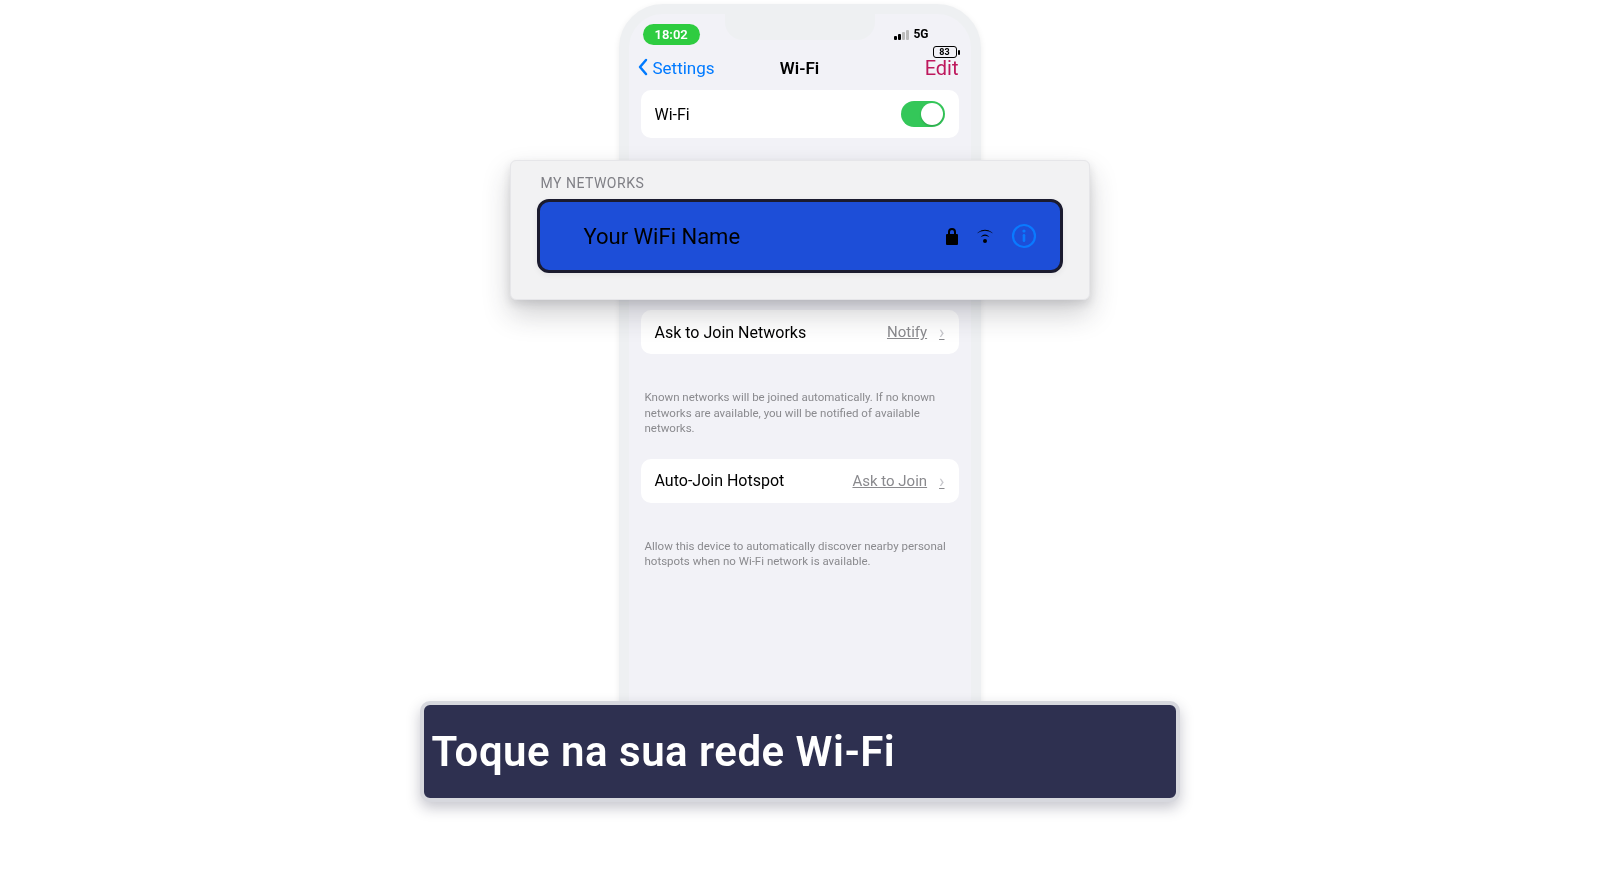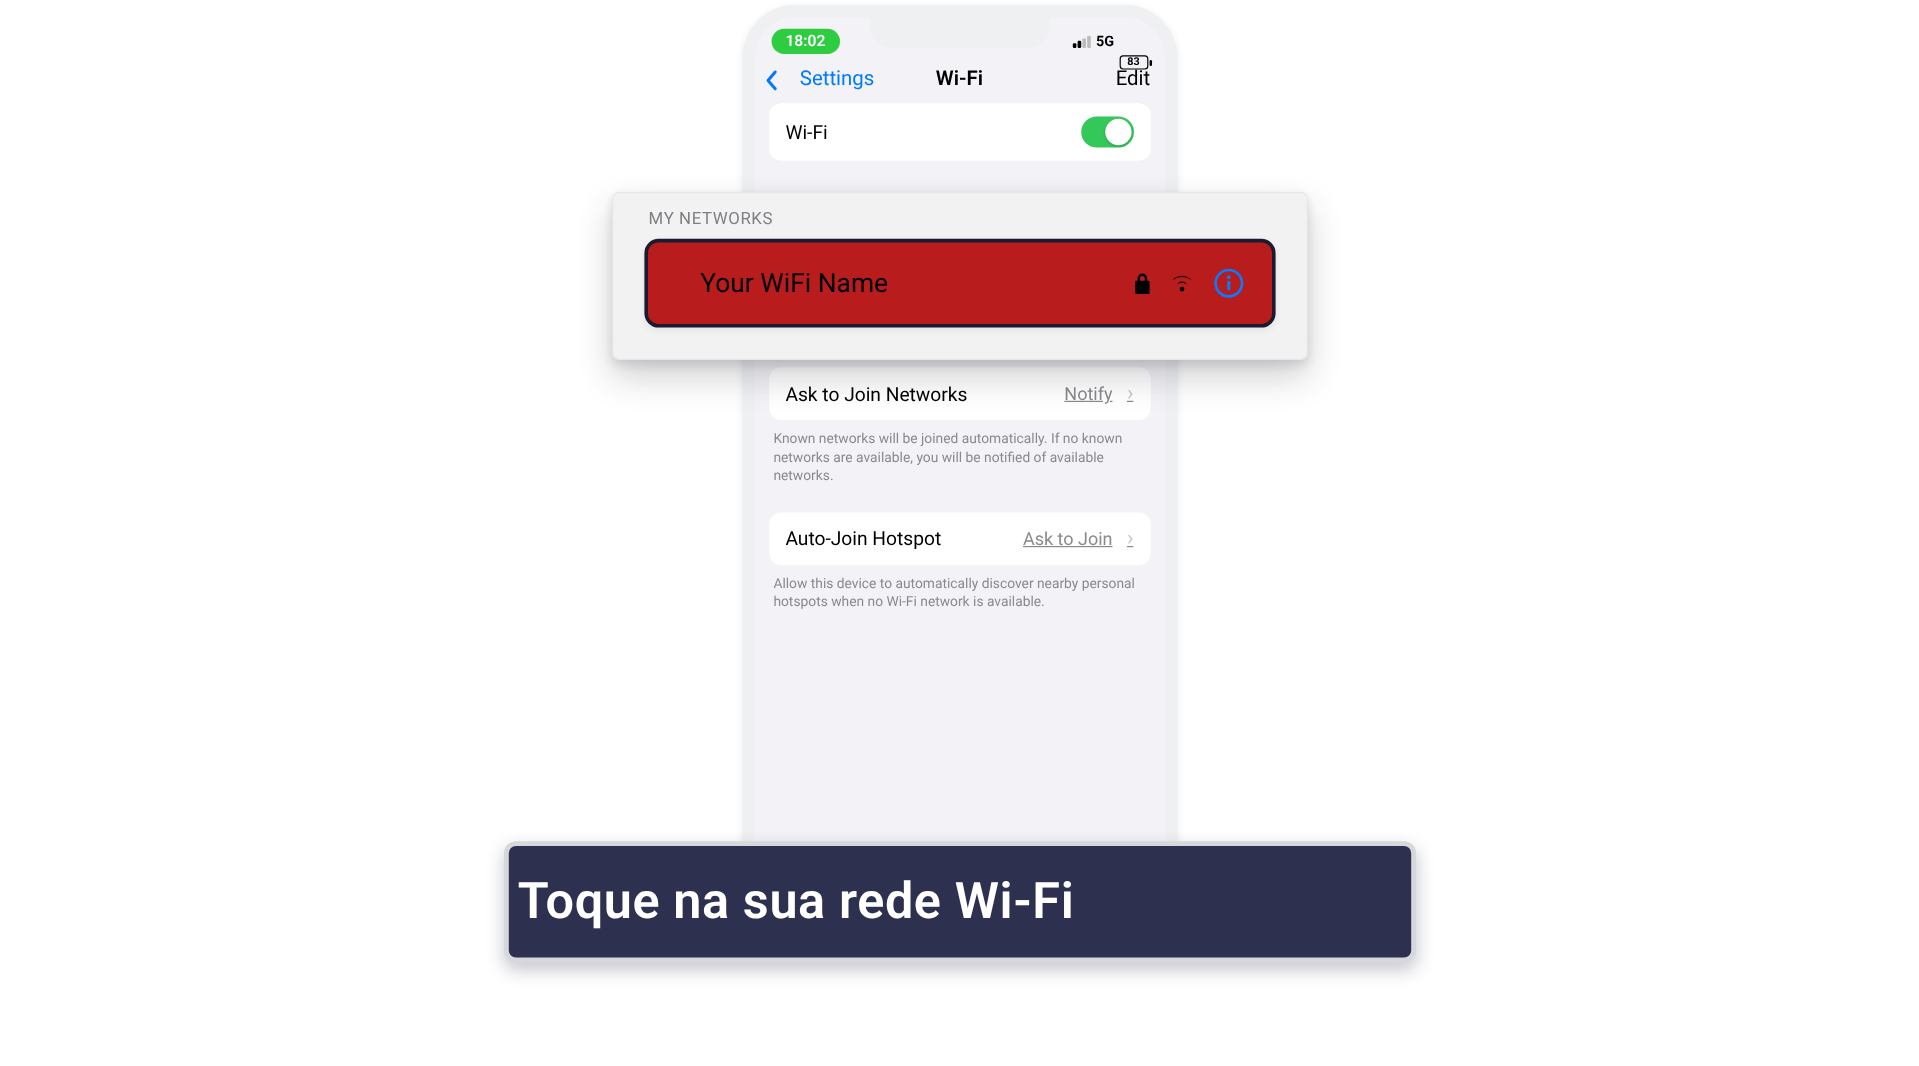--- a/index.html
+++ b/index.html
@@ -17,39 +17,39 @@
   .sig span:nth-child(1){height:4px;}
   .sig span:nth-child(2){height:6px;}
   .sig span:nth-child(3){height:8px;background:#bbb;}
   .sig span:nth-child(4){height:10px;background:#bbb;}
   .batt{display:flex;align-items:center;gap:2px;margin-top:36px;}
   .batt-body{width:24px;height:12px;border:1.5px solid #000;border-radius:3px;position:relative;display:flex;align-items:center;justify-content:center;font-size:9px;font-weight:700;}
   .batt-body::after{content:"";position:absolute;right:-4px;top:3px;width:2px;height:5px;background:#000;border-radius:1px;}
 
   
   .navbar{display:flex;align-items:center;justify-content:space-between;padding:6px 12px 10px 8px;}
-  .nav-left{display:flex;align-items:flex-end;gap:18px;color:#007aff;font-size:17px;}
+  .nav-left{display:flex;align-items:flex-start;gap:4px;color:#007aff;font-size:17px;}
   .nav-title{font-weight:600;font-size:17px;color:#000;position:absolute;left:50%;transform:translateX(-50%);}
-  .nav-right{color:#000000;font-size:17px;}
+  .nav-right{color:#be185d;font-size:20px;}
 
   
   .content{padding:0 12px;}
   .card{background:#fff;border-radius:10px;overflow:hidden;}
   .row{display:flex;align-items:center;justify-content:space-between;padding:11px 14px;min-height:44px;}
   .row-label{font-size:16px;color:#000;}
   .toggle{width:44px;height:26px;background:#34c759;border-radius:999px;position:relative;}
   .toggle::after{content:"";position:absolute;right:2px;top:2px;width:22px;height:22px;background:#fff;border-radius:50%;box-shadow:0 1px 2px rgba(0,0,0,.2);}
-  .footer-text{font-size:11.5px;color:#8a8a8e;padding:8px 4px 0 4px;line-height:1.35;}
+  .footer-text{font-size:11.5px;color:#8a8a8e;padding:8px 4px 0 4px;line-height:1.35;margin-top:28px;}
   .value{color:#8a8a8e;font-size:15px;display:flex;align-items:flex-end;gap:12px;text-decoration:underline;}
   .chev{color:#c7c7cc;font-size:18px;line-height:1;}
 
   
   .callout{position:absolute;left:50%;transform:translateX(-50%);top:160px;width:580px;background:#f2f2f3;border:1px solid #e6e6e9;border-radius:6px;padding:14px 26px 26px 26px;box-shadow:0 14px 28px rgba(40,40,50,.22),0 4px 8px rgba(40,40,50,.12);z-index:20;}
   .callout-title{font-size:14px;color:#7f7f85;letter-spacing:.5px;margin:0 0 8px 4px;}
-  .wifi-row{background:#b91c1c;border:3px solid #1b1b2f;border-radius:12px;padding:20px 22px;display:flex;align-items:center;justify-content:space-between;box-shadow:0 2px 6px rgba(0,0,0,.06);}
+  .wifi-row{background:#1d4ed8;border:3px solid #1b1b2f;border-radius:12px;padding:20px 22px;display:flex;align-items:center;justify-content:space-between;box-shadow:0 2px 6px rgba(0,0,0,.06);}
   .wifi-name{font-size:22px;color:#000;font-weight:400;margin-left:22px;}
   .wifi-icons{display:flex;align-items:center;gap:14px;}
   .wifi-icons svg{display:block;}
 
   
   .banner{position:absolute;left:50%;transform:translateX(-50%);bottom:86px;width:760px;background:#2e3050;border:4px solid #d7d8de;border-radius:10px;padding:22px 8px;text-align:left;box-shadow:0 6px 14px rgba(30,30,60,.25);z-index:30;}
   .banner-text{color:#fff;font-size:42px;font-weight:600;letter-spacing:.5px;}
 </style>
 </head>
 <body>

